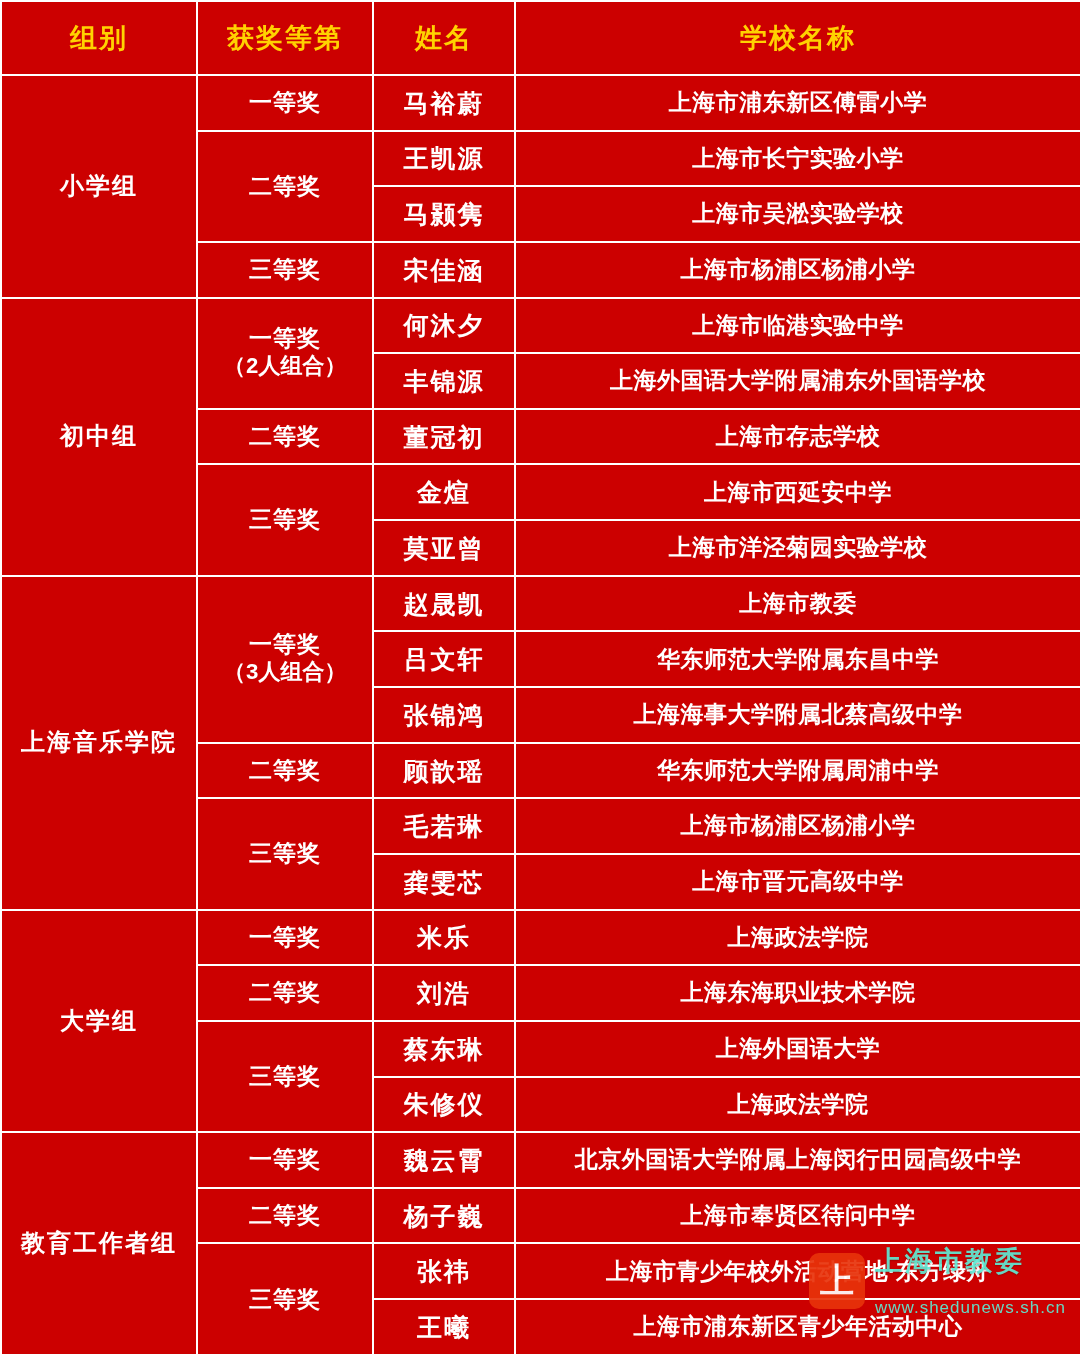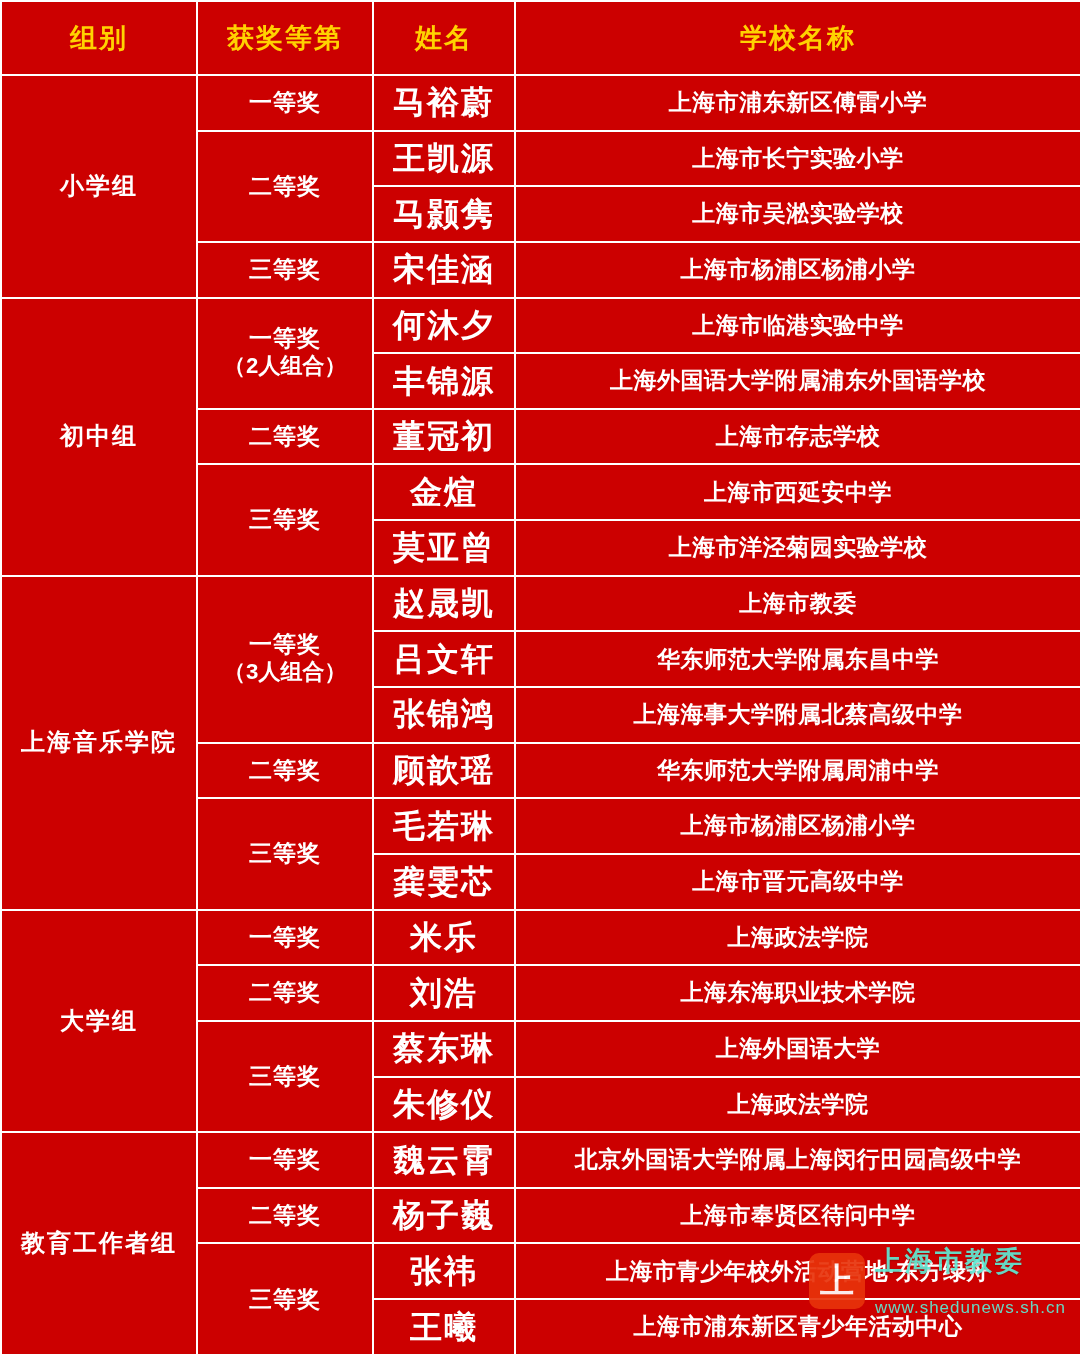--- a/index.html
+++ b/index.html
@@ -59,21 +59,21 @@
     font-size: 23px;
     letter-spacing: 1px;
   }
   td.prize-cell .sub {
     display: block;
     font-size: 22px;
     letter-spacing: 0px;
     font-family: Liberation Mono, monospace;
   }
   td.name-cell {
-    font-size: 32px;
+    font-size: 25px;
     letter-spacing: 2px;
   }
   td.school-cell {
     font-size: 23px;
     letter-spacing: 0.5px;
   }
   
   #watermark {
     position: absolute;
     right: 14px;

